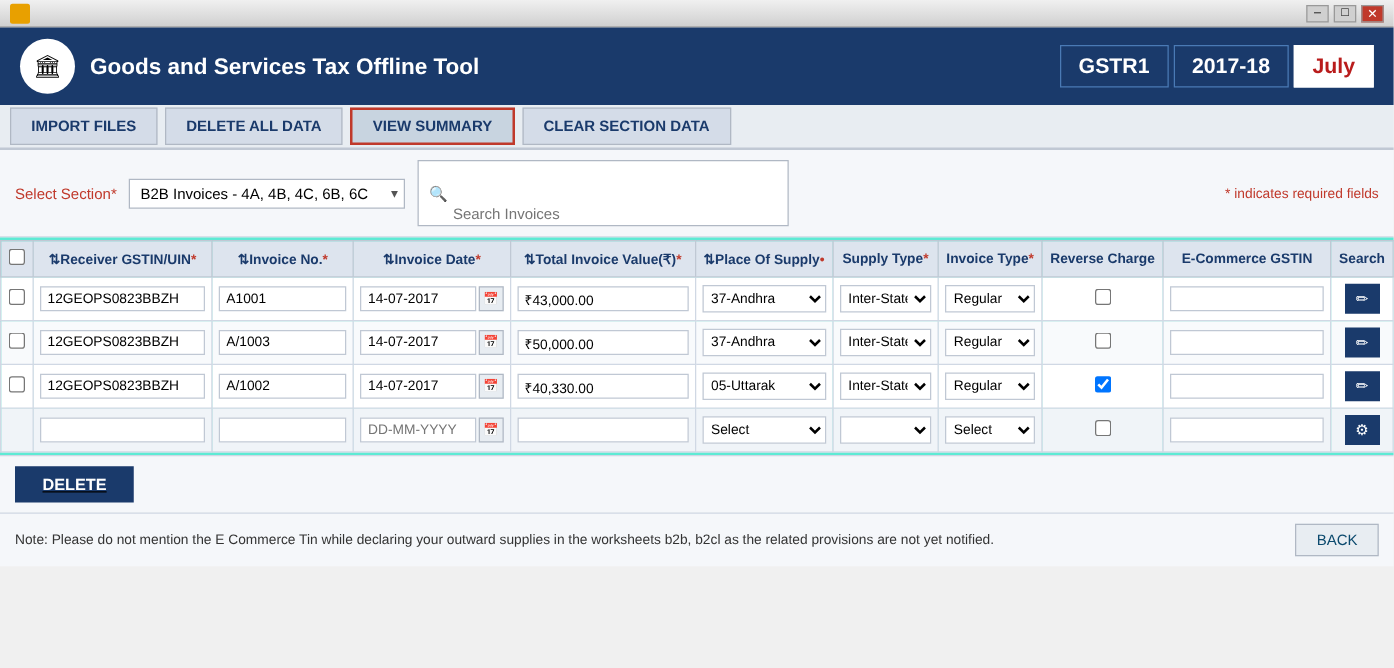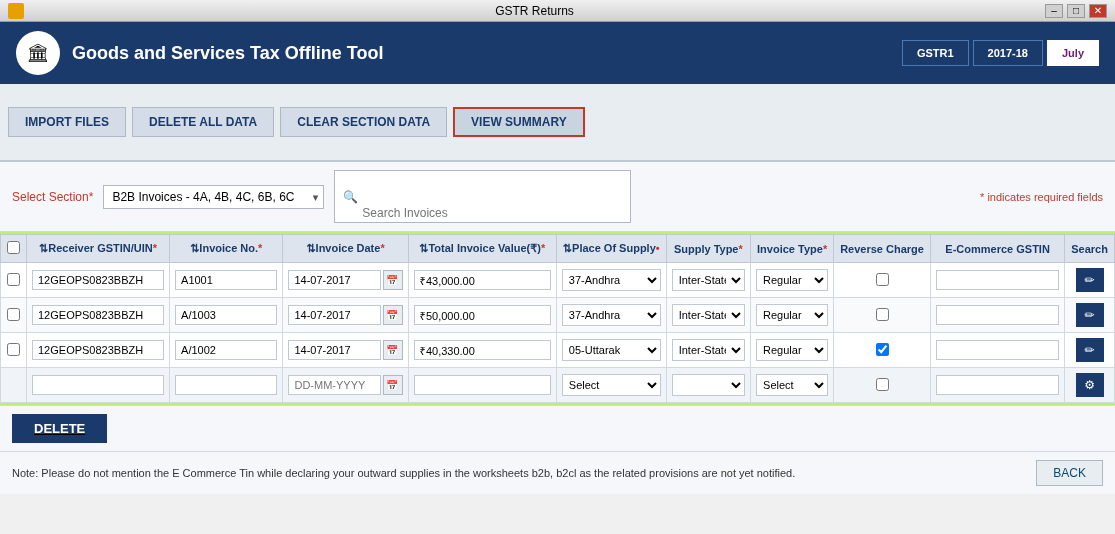--- a/index.html
+++ b/index.html
@@ -41,34 +41,34 @@
       display: flex; align-items: center; justify-content: center;
       font-size: 18px;
     }
     .header-title { color: #fff; font-size: 18px; font-weight: bold; }
     .header-right { display: flex; gap: 4px; }
     .header-badge {
       background: #1a3a6b;
       border: 1px solid #4a7ab5;
       color: #fff;
       padding: 6px 14px;
-      font-size: 11px;
+      font-size: 17px;
       font-weight: bold;
       cursor: pointer;
     }
     .header-badge.july {
       background: #fff;
-      color: #701a75;
+      color: #b91c1c;
       border: 1px solid #fff;
     }
 
     
     .toolbar {
       background: #e8edf2;
-      padding: 23px 8px;
+      padding: 2px 8px;
       display: flex;
       gap: 6px;
       border-bottom: 2px solid #c0c8d4;
     }
     .toolbar-btn {
       padding: 6px 16px;
       font-size: 12px;
       font-weight: bold;
       border: 1px solid #b0b8c4;
       background: #d4dce8;
@@ -126,21 +126,21 @@
       margin-top: 33px;
     }
     .required-note {
       margin-left: auto;
       font-size: 11px;
       color: #c0392b;
     }
 
     
     .table-container {
-      background: #bef264;
+      background: #5eead4;
       padding: 2px 0;
     }
     table {
       width: 100%;
       border-collapse: collapse;
       font-size: 11px;
     }
     thead tr {
       background: #dde4ee;
     }
@@ -239,21 +239,20 @@
       font-size: 12px;
       cursor: pointer;
       color: #0c4a6e;
     }
   </style>
 </head>
 <body>
 
 <div class="title-bar">
   <div class="title-bar-icon"></div>
-  <div class="title-bar-title">GSTR Returns</div>
   <div class="title-bar-controls">
     <div class="title-bar-btn">–</div>
     <div class="title-bar-btn">□</div>
     <div class="title-bar-btn close">✕</div>
   </div>
 </div>
 
 <div class="app-header">
   <div class="header-left">
     <div class="header-logo">🏛</div>
@@ -262,22 +261,22 @@
   <div class="header-right">
     <div class="header-badge">GSTR1</div>
     <div class="header-badge">2017-18</div>
     <div class="header-badge july">July</div>
   </div>
 </div>
 
 <div class="toolbar">
   <button class="toolbar-btn">IMPORT FILES</button>
   <button class="toolbar-btn">DELETE ALL DATA</button>
+  <button class="toolbar-btn active">VIEW SUMMARY</button>
   <button class="toolbar-btn">CLEAR SECTION DATA</button>
-  <button class="toolbar-btn active">VIEW SUMMARY</button>
 </div>
 
 <div class="section-bar">
   <label class="section-label">
     <span>Select Section</span><span class="req">*</span>
   </label>
   <div class="select-wrapper">
     <select class="section-select">
       <option>B2B Invoices - 4A, 4B, 4C, 6B, 6C</option>
     </select>

